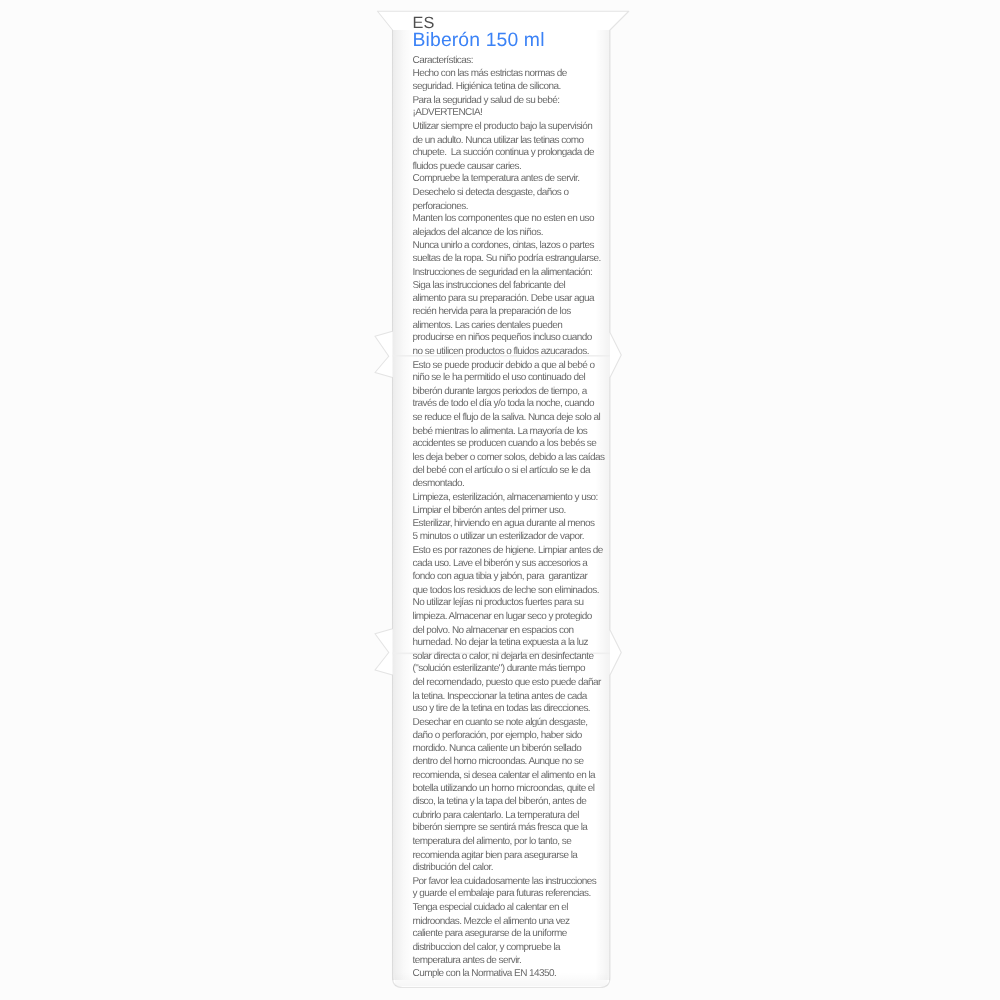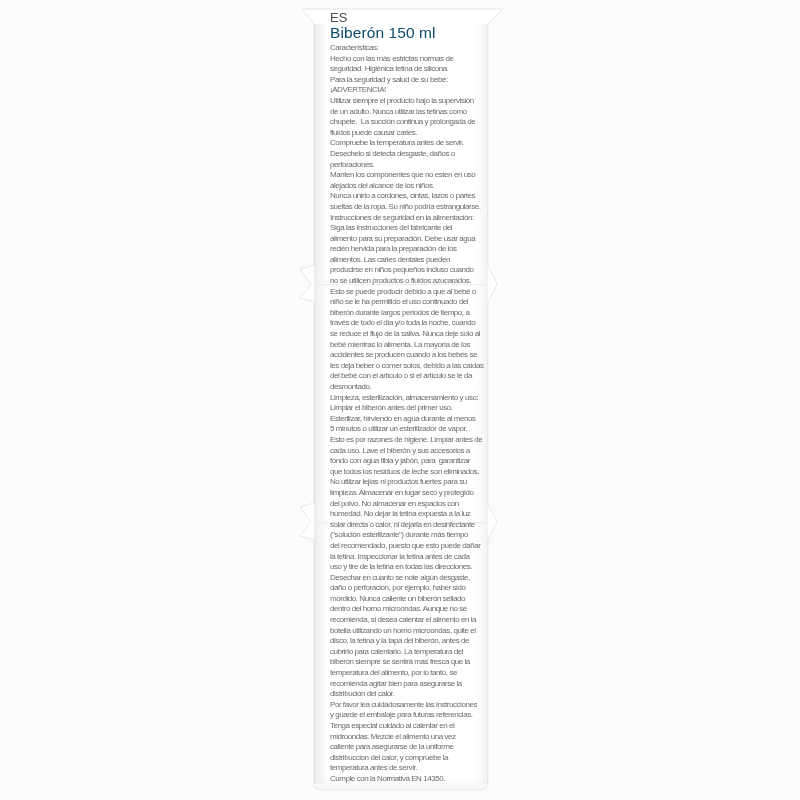--- a/index.html
+++ b/index.html
@@ -31,21 +31,21 @@
   }
   .lang-code {
     font-size: 13px;
     line-height: 13px;
     color: #4f4f4f;
     letter-spacing: 0.2px;
   }
   .product-title {
     font-size: 15.5px;
     line-height: 17px;
-    color: #0c4a6e;
+    color: #3b82f6;
     letter-spacing: 0.1px;
   }
   .body-text {
     margin-top: 2px;
     width: 162px;
     font-size: 8px;
     line-height: 10.6px;
     letter-spacing: -0.45px;
     color: #6b6b6b;
     white-space: pre;

